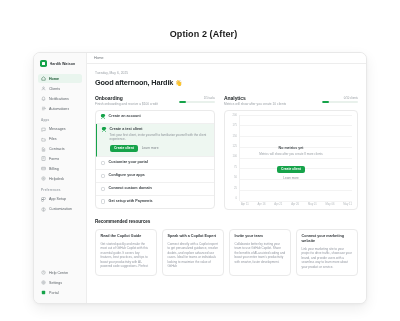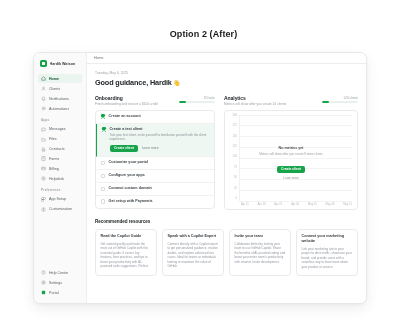--- a/index.html
+++ b/index.html
@@ -302,21 +302,21 @@
   <div id="main">
 
     <div id="topbar">
       <span class="crumb">Home</span>
     </div>
 
     <div id="content">
 
       <div class="datestamp">Tuesday, May 6, 2025</div>
       <div class="greeting">
-        <span>Good guidance, Hardik</span>
+        <span>Good afternoon, Hardik</span>
         <span class="wave">👋</span>
       </div>
 
       <div class="cols">
 
         <div class="col-left">
           <div class="sec-head">
             <div>
               <div class="sec-title">Onboarding</div>
               <div class="sec-sub">Finish onboarding and receive a $100 credit</div>

